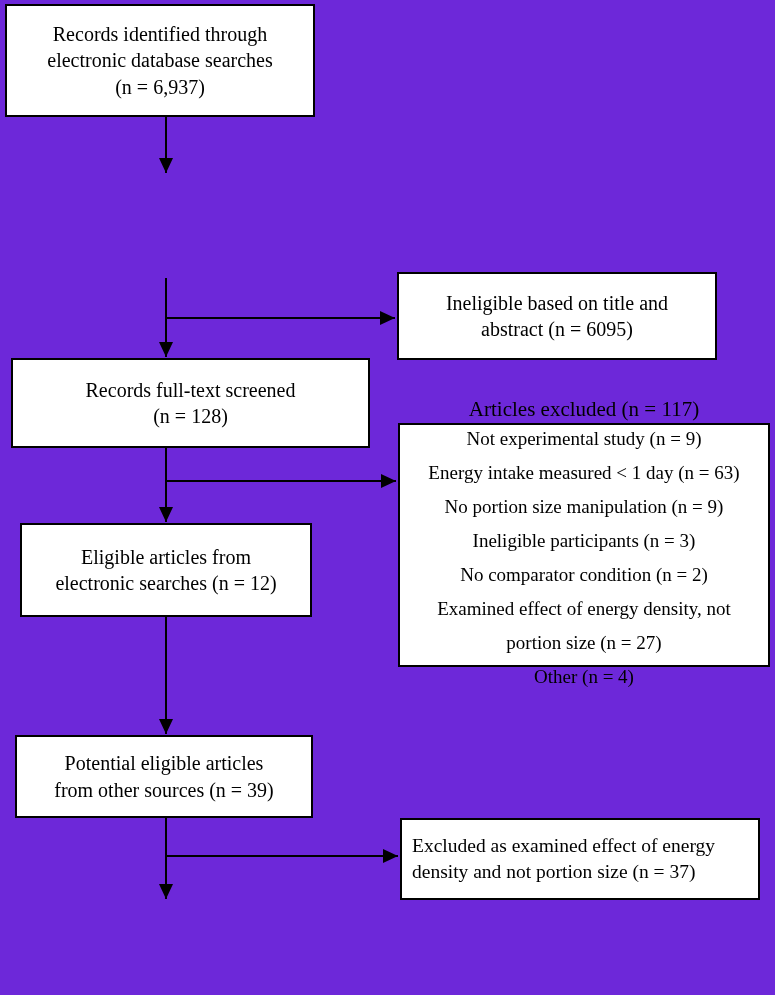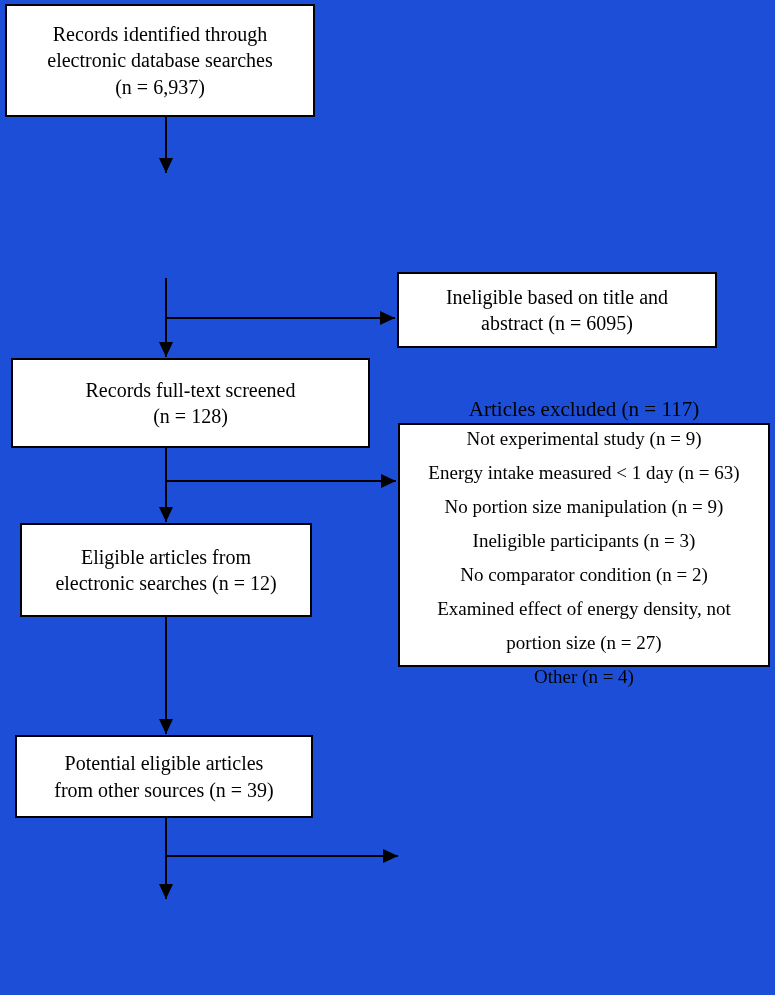--- a/index.html
+++ b/index.html
@@ -4,21 +4,21 @@
 <style>
   html, body {
     margin: 0;
     padding: 0;
     background: #ffffff;
   }
   .stage {
     position: relative;
     width: 775px;
     height: 995px;
-    background: #1d4ed8;
+    background: #6d28d9;
     font-family: "Liberation Serif", "DejaVu Serif", serif;
     color: #000000;
     overflow: hidden;
   }
   .arrows {
     position: absolute;
     left: 0;
     top: 0;
     width: 775px;
     height: 995px;
@@ -40,21 +40,21 @@
     line-height: 1.32;
   }
   
   .b1 { left: 5px;   top: 4px;   width: 310px; height: 113px; }
   .b2 { left: 4px;   top: 173px; width: 316px; height: 105px; }
   .b4 { left: 11px;  top: 358px; width: 359px; height: 90px;  }
   .b6 { left: 20px;  top: 523px; width: 292px; height: 94px;  }
   .b7 { left: 15px;  top: 735px; width: 298px; height: 83px;  }
   .b9 { left: 23px;  top: 900px; width: 282px; height: 87px;  }
   
-  .b3 { left: 397px; top: 272px; width: 320px; height: 76px;  }
+  .b3 { left: 397px; top: 272px; width: 320px; height: 88px;  }
   .b5 {
     left: 398px; top: 423px; width: 372px; height: 244px;
     flex-direction: column;
     justify-content: center;
     padding: 4px 0;
   }
   .b5 .txt-title {
     white-space: pre-line;
     text-align: center;
     font-size: 21px;
@@ -129,15 +129,19 @@
   <div class="box b6">
     <div class="txt">Eligible articles from
 electronic searches (n = 12)</div>
   </div>
 
   <div class="box b7">
     <div class="txt">Potential eligible articles
 from other sources (n = 39)</div>
   </div>
 
+  <div class="box b8">
+    <div class="txt">Excluded as examined effect of energy
+density and not portion size (n = 37)</div>
+  </div>
 
 
 </div>
 
 </body></html>

